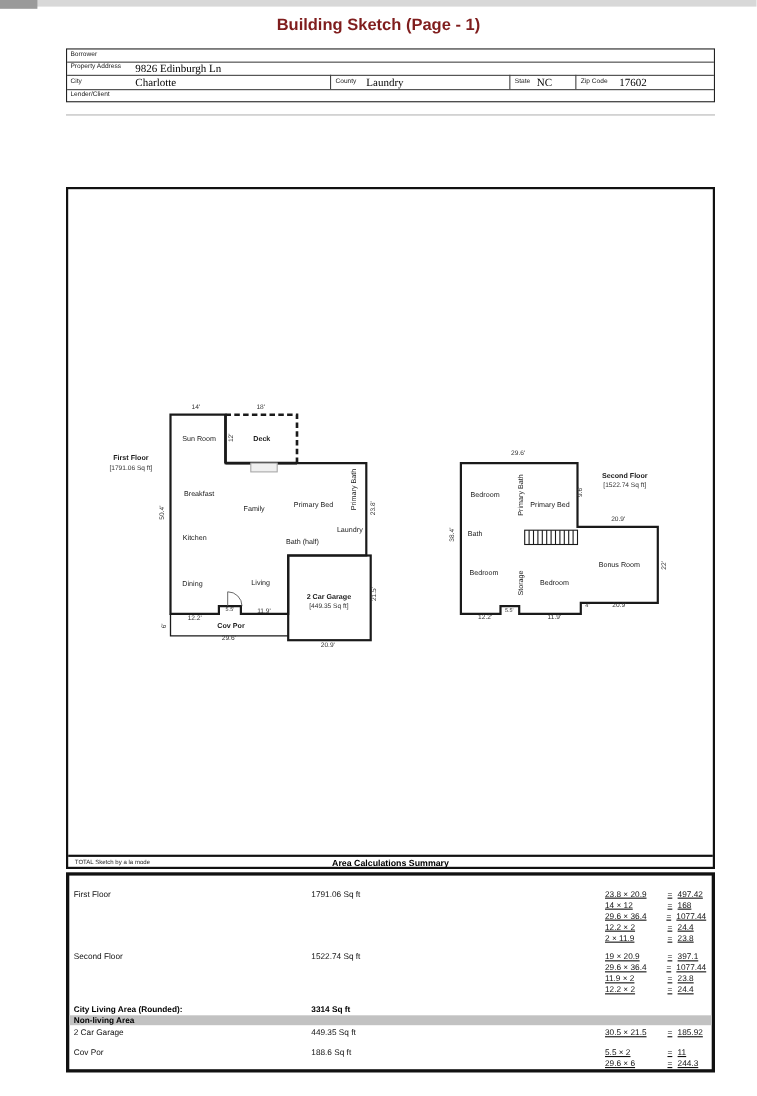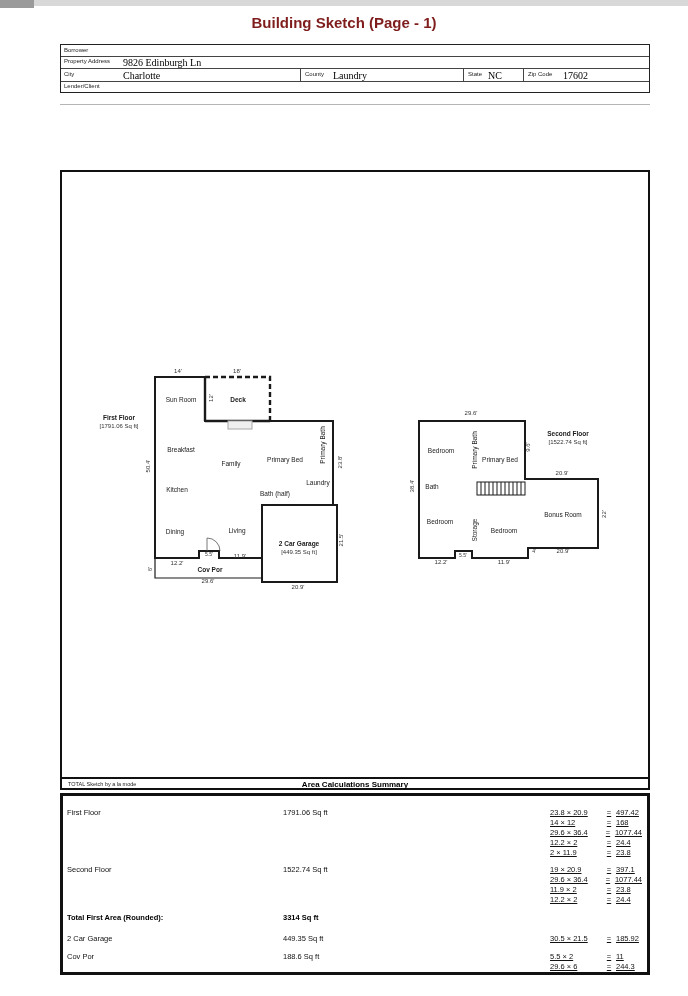--- a/index.html
+++ b/index.html
@@ -209,23 +209,26 @@
           <span class="cq">=</span>
           <span class="cr">23.8</span>
         </div>
       <div class="cl">
           <span class="ce">12.2 × 2</span>
           <span class="cq">=</span>
           <span class="cr">24.4</span>
         </div>
     </div>
 
-    <span class="th" style="left:4px;top:117px">Total First Area (Rounded):</span>
+    <span class="th" style="left:4px;top:117px">City Living Area (Rounded):</span>
     <span class="th" style="left:220px;top:117px">3314 Sq ft</span>
 
+    <div class="graybar" style="top:127px;height:9px">
+      <span class="th" style="left:4px;top:0px">Non-living Area</span>
+    </div>
 
     <span class="td" style="left:4px;top:138px">2 Car Garage</span>
     <span class="td" style="left:220px;top:138px">449.35 Sq ft</span>
     <div class="calcblock" style="left:487px;top:138px">
       <div class="cl">
           <span class="ce">30.5 × 21.5</span>
           <span class="cq">=</span>
           <span class="cr">185.92</span>
         </div>
     </div>

